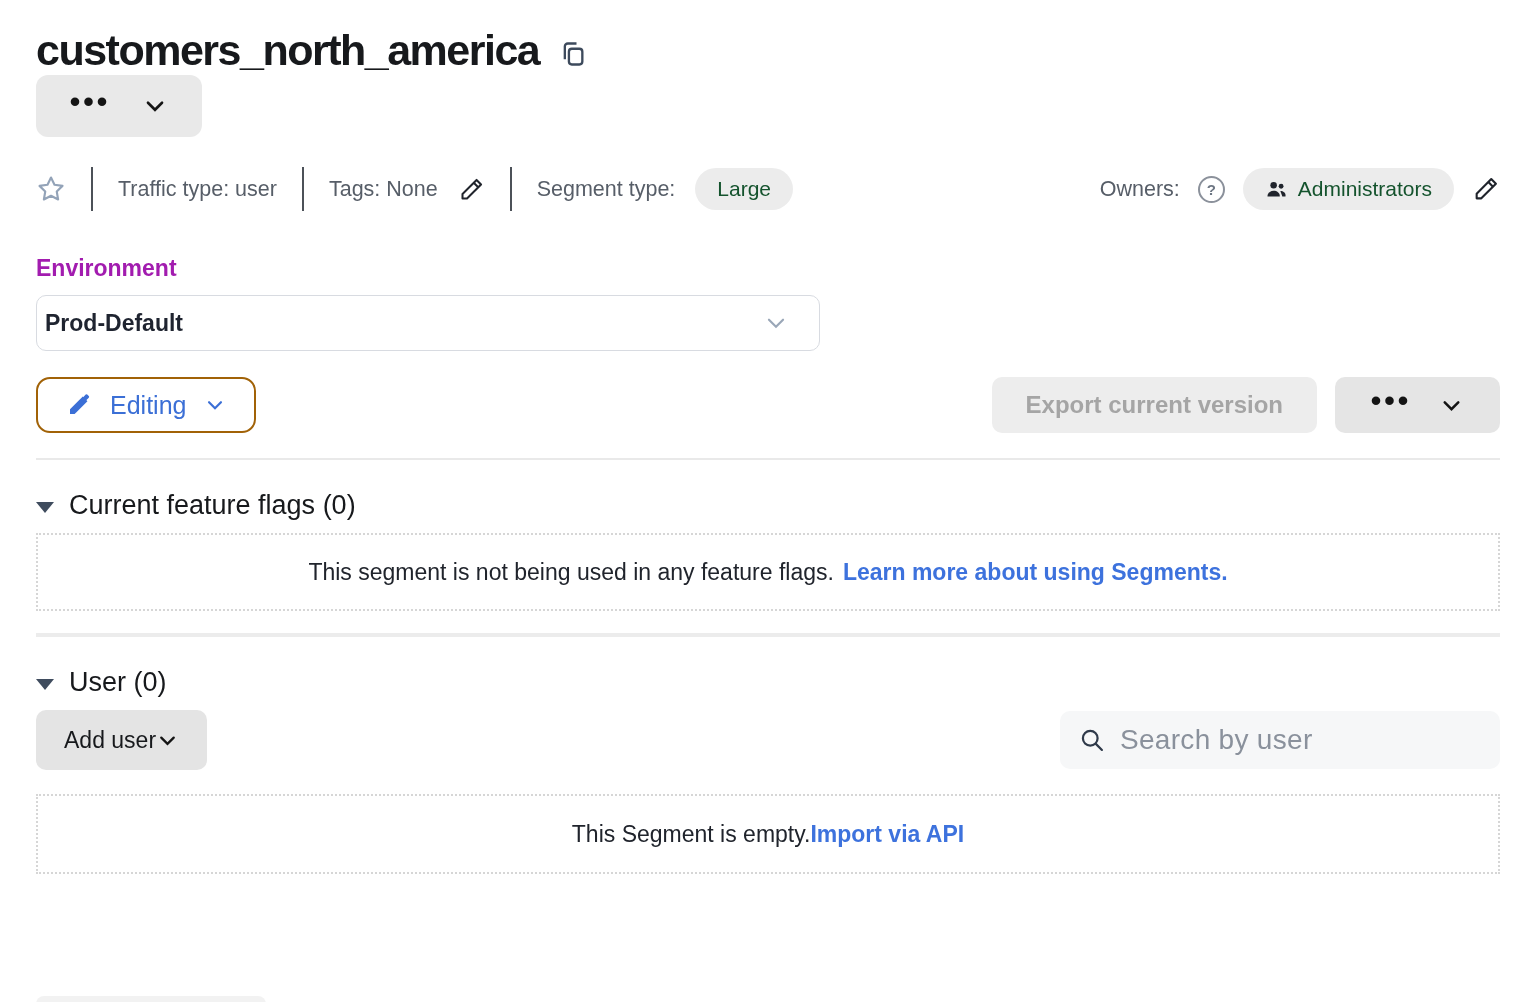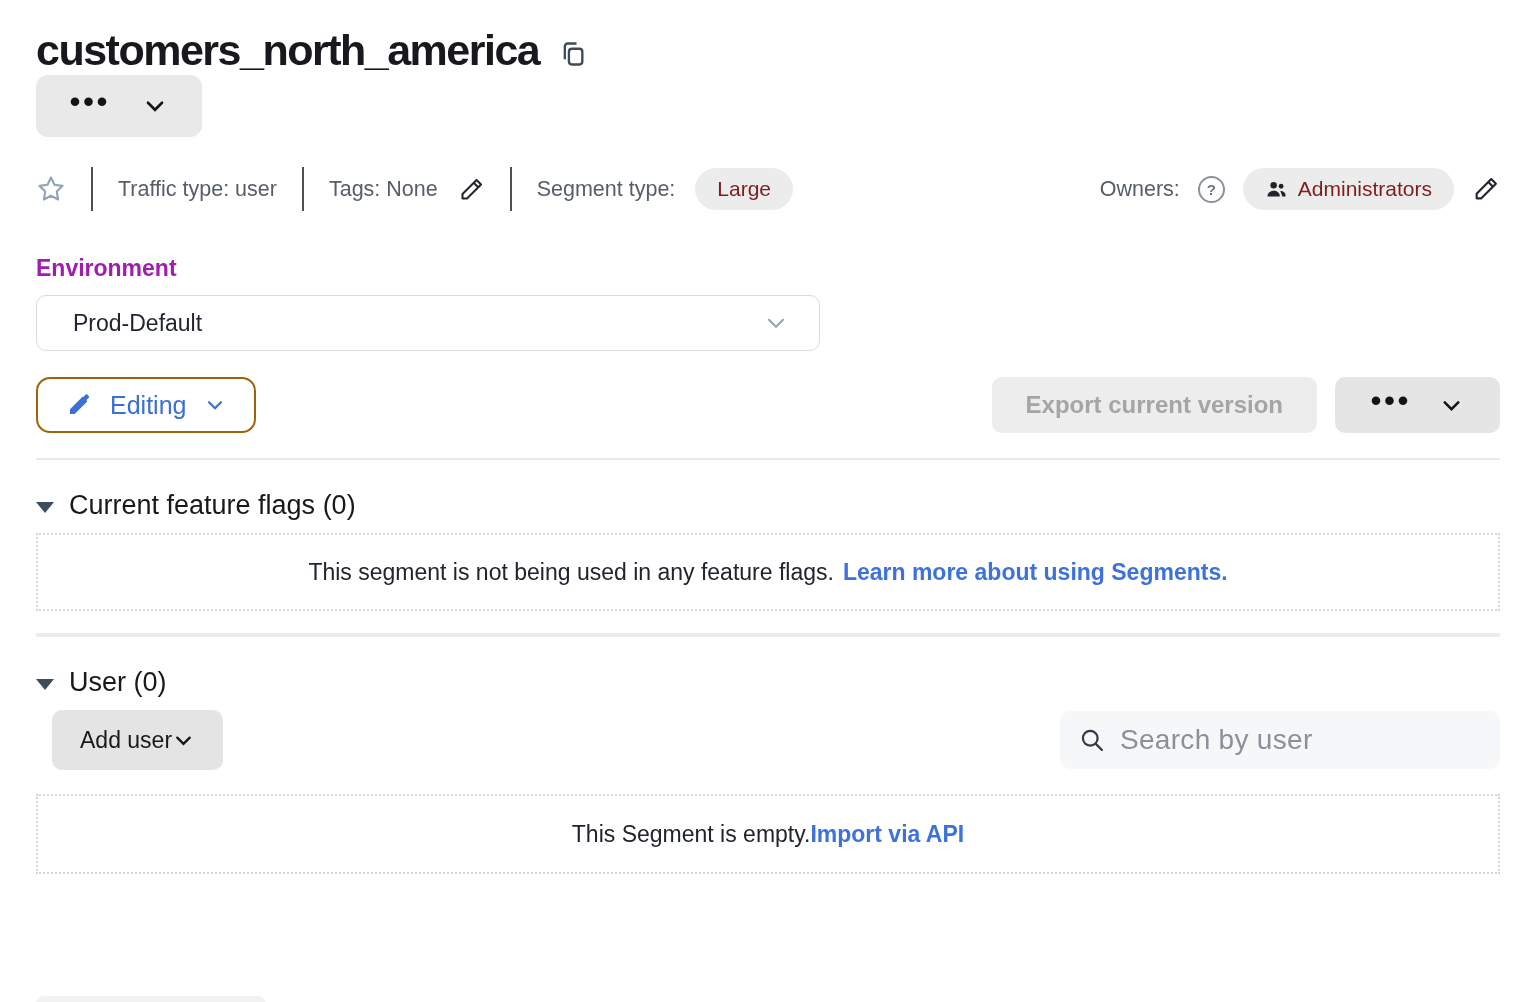--- a/index.html
+++ b/index.html
@@ -23,32 +23,32 @@
 
   .desc { margin-top:16px; font-size:24px; color:#9aa1ac; cursor:text; }
 
   
   .meta-row { margin-top:30px; display:flex; align-items:center; justify-content:space-between; }
   .meta-left { display:flex; align-items:center; gap:25px; }
   .meta-right { display:flex; align-items:center; gap:18px; }
   .vdiv { width:2px; height:44px; background:#4c5158; }
   .meta-label { font-size:21.5px; color:#575e68; white-space:nowrap; }
   .meta-item { display:flex; align-items:center; gap:20px; }
-  .pill { background:#ececec; border-radius:24px; padding:9px 22px; font-size:21px; color:#7f1d1d;
+  .pill { background:#ececec; border-radius:24px; padding:9px 22px; font-size:21px; color:#14532d;
           display:flex; align-items:center; gap:10px; white-space:nowrap; }
   .help-icon { width:27px; height:27px; border:2px solid #8b919b; border-radius:50%; color:#6d7683;
                display:flex; align-items:center; justify-content:center; font-size:15px; font-weight:700; cursor:pointer; }
   .icon-btn { background:none; border:none; padding:0; cursor:pointer; display:flex; color:#20242c; }
   .star { color:#93a3b8; display:flex; cursor:pointer; }
 
   
   .env-label { margin-top:44px; font-size:23px; font-weight:700; color:#a21caf; }
   .select { margin-top:13px; width:784px; height:56px; border:1px solid #d8dbe1; border-radius:10px;
-            display:flex; align-items:center; justify-content:space-between; padding:0 30px 0 36px;
-            font-size:23px; color:#1f2430; cursor:pointer; background:#fff; }
+            display:flex; align-items:center; justify-content:space-between; padding:0 30px 0 8px;
+            font-size:23px; color:#1f2430; cursor:pointer; background:#fff;font-weight:bold; }
   .select .chev { color:#9aa7b8; }
 
   
   .tabs { margin-top:46px; display:flex; border-bottom:2px solid #e9e9e9; padding-left:30px; }
   .tab { text-align:center; font-size:23px; padding-bottom:20px; position:relative; color:#6b7280;
          font-weight:500; cursor:pointer; }
   .tab-def { width:233px; }
   .tab-audit { width:257px; }
   .tab.active { color:#23272e; font-weight:700; }
   .tab.active::after { content:""; position:absolute; left:0; right:0; bottom:-2px; height:5px; background:#3b6fd6; }
@@ -71,21 +71,21 @@
   .tri { width:0; height:0; border-left:9px solid transparent; border-right:9px solid transparent;
          border-top:11px solid #3f4c5e; margin-top:3px; }
   .dotted-box { margin-top:12px; border:2px dotted #d6d6d6; height:78px; display:flex; align-items:center;
                 justify-content:center; font-size:23px; color:#20242c; }
   .dotted-box .link { color:#3d72dd; font-weight:700; cursor:pointer; text-decoration:none; }
   .gap-link { margin-left:9px; }
 
   
   .user-controls { margin-top:12px; display:flex; justify-content:space-between; align-items:center; }
   .adduser-btn { height:60px; background:#e4e4e4; border:none; border-radius:10px; padding:0 28px; font-size:23px;
-                 color:#17191c; display:flex; align-items:center; cursor:pointer;margin-left:16px; }
+                 color:#17191c; display:flex; align-items:center; cursor:pointer; }
   .search { width:440px; height:58px; background:#f6f7f8; border-radius:10px; display:flex; align-items:center;
             padding:0 18px; gap:12px; }
   .search input { border:none; background:transparent; outline:none; font-size:28px; color:#20242c; width:100%;
                   font-family:inherit; letter-spacing:0.3px; }
   .search input::placeholder { color:#8a919c; }
   .search .sicon { color:#2f3a4a; display:flex; }
   .dotted-box.box2 { margin-top:24px; height:80px; }
 
   .partial-btn { position:absolute; left:36px; top:996px; width:230px; height:16px; background:#f2f2f2;
                  border-radius:8px 8px 0 0; }

